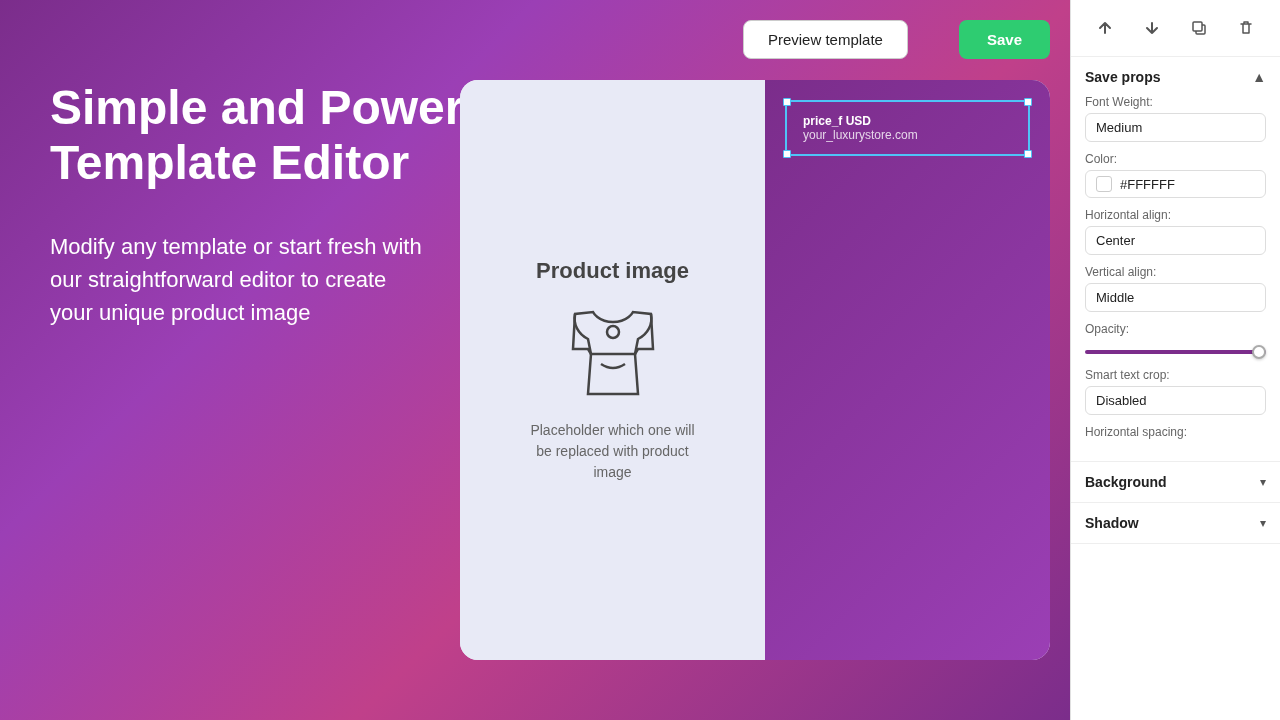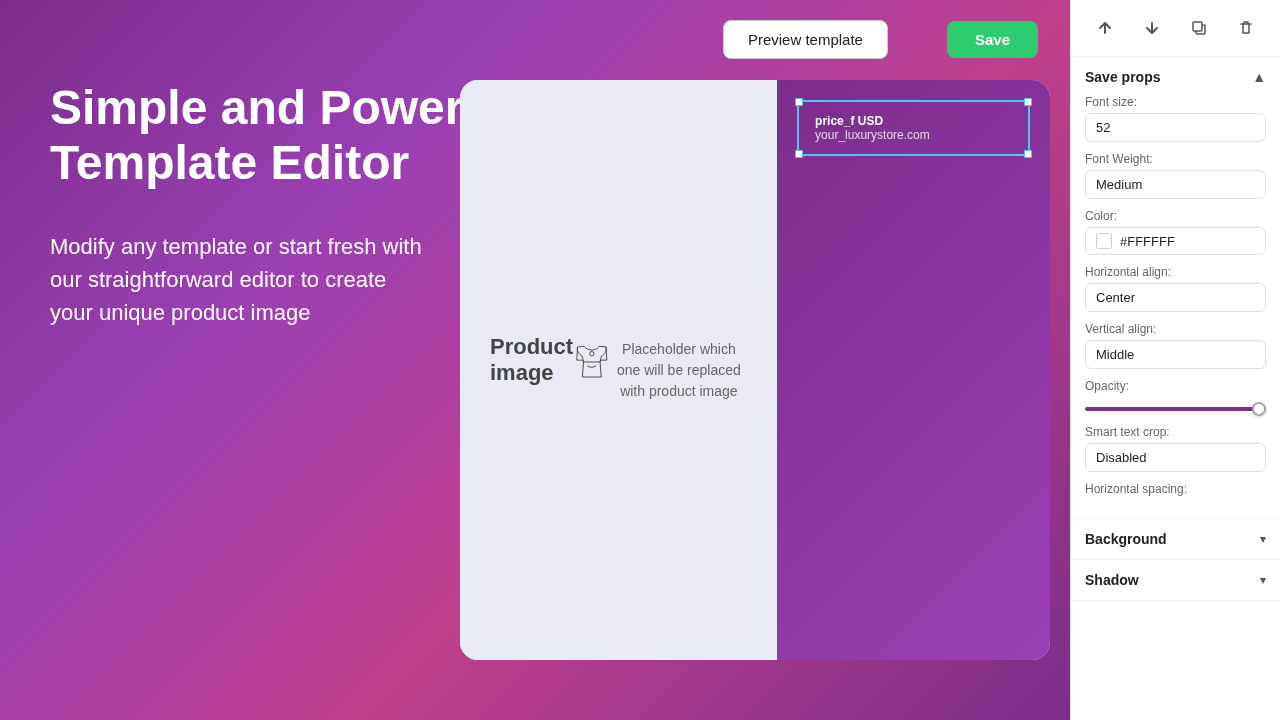--- a/index.html
+++ b/index.html
@@ -17,24 +17,23 @@
       background: linear-gradient(135deg, #7b2d8b 0%, #9b3fb5 30%, #c0408a 60%, #7b2d8b 100%);
       position: relative;
       display: flex;
       flex-direction: column;
       padding: 40px 40px 40px 50px;
     }
 
     .header-bar {
       position: absolute;
       top: 0;
-      right: 12px;
-      display: flex;
-      align-items: center;
-      gap: 20px;
+      right: 0;
+      display: flex;
+      gap: 12px;
       padding: 20px 20px 20px 0;
       z-index: 10;
     }
 
     .btn-preview {
       background: #fff;
       border: 1.5px solid #ccc;
       border-radius: 8px;
       padding: 10px 24px;
       font-size: 15px;
@@ -82,21 +81,21 @@
       top: 80px;
       background: #e8eaf6;
       border-radius: 18px;
       display: flex;
       overflow: hidden;
     }
 
     .card-left {
       flex: 1;
       display: flex;
-      flex-direction: row;
+      flex-direction: column;
       align-items: center;
       justify-content: center;
       padding: 30px;
       background: #e8eaf6;
     }
 
     .product-image-label {
       font-size: 22px;
       font-weight: 600;
       color: #444;
@@ -394,24 +393,20 @@
         </svg>
     </div>
   </div>
 
   <div class="panel-section">
     <div class="section-header">
       <span class="section-title">Save props</span>
       <span class="collapse-icon">▲</span>
     </div>
 
-    <div class="prop-row">
-      <div class="prop-label">Font size:</div>
-      <input class="prop-input-number" type="number" value="52" style="">
-    </div>
 
 
     <div class="prop-row">
       <div class="prop-label">Font Weight:</div>
       <input class="prop-input" type="text" value="Medium" style="">
     </div>
 
     <div class="prop-row">
       <div class="prop-label">Color:</div>
       <div class="color-row">

